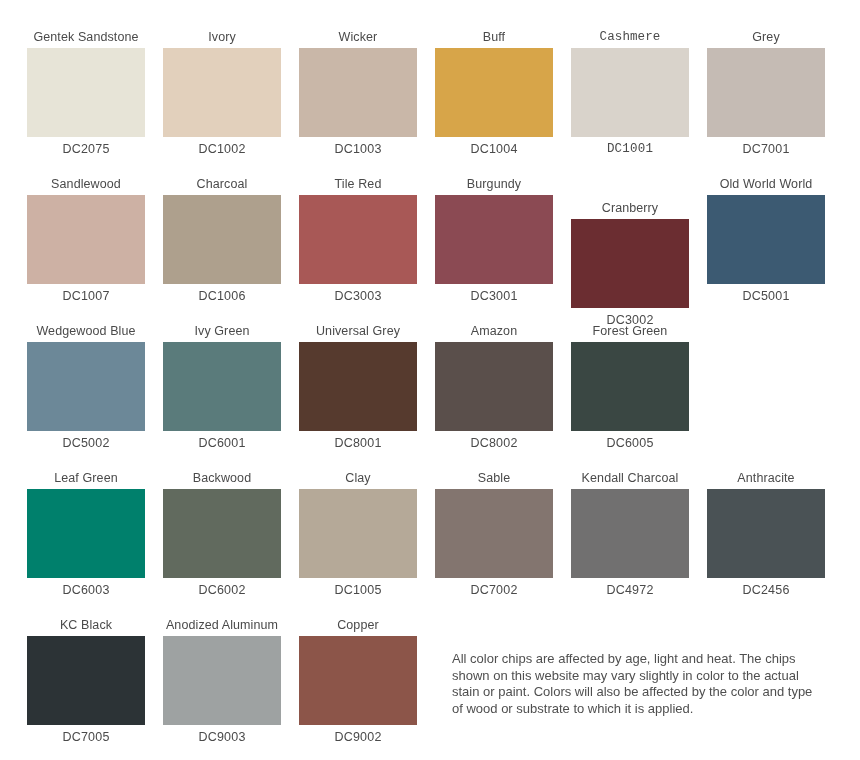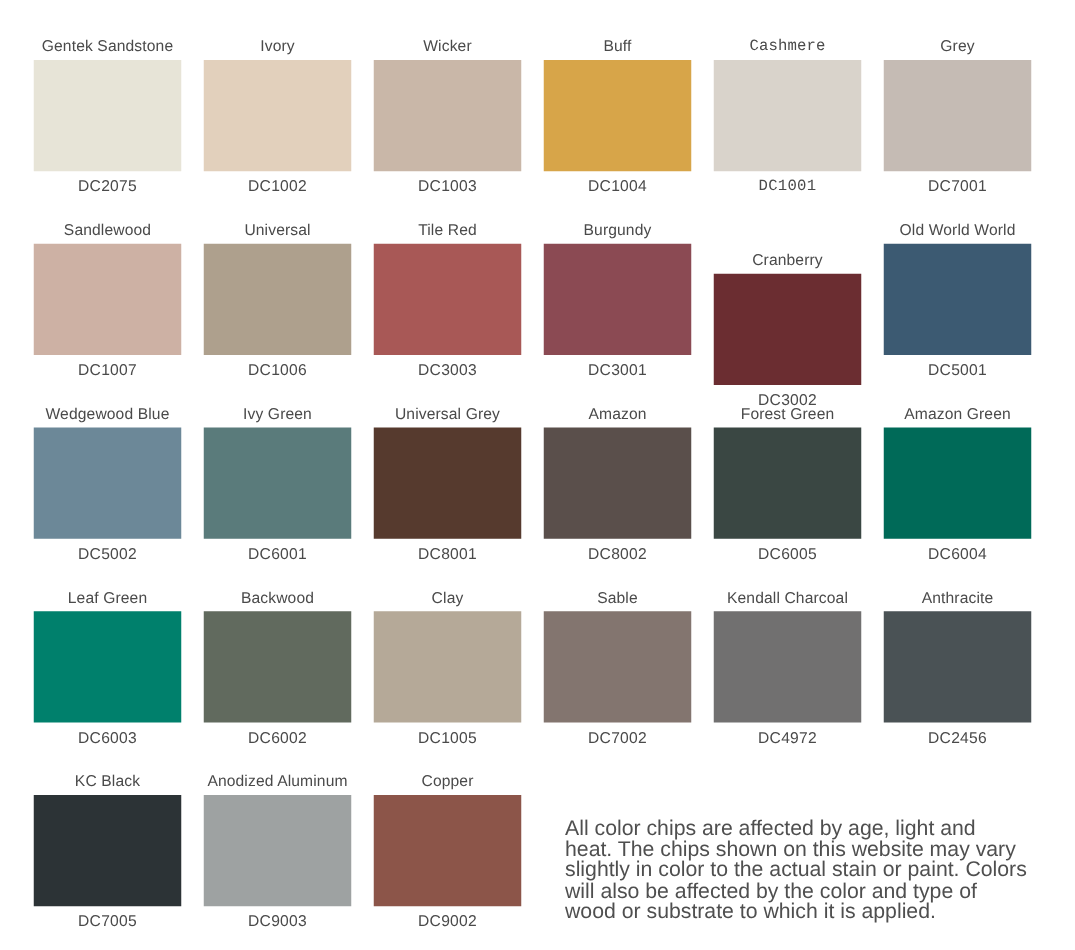--- a/index.html
+++ b/index.html
@@ -55,21 +55,21 @@
     color: #4a4a4a;
     white-space: nowrap;
     letter-spacing: 0.2px;
   }
 
   #disclaimer {
     position: absolute;
     left: 452px;
     top: 638px;
     width: 370px;
-    font-size: 17px;
+    font-size: 13px;
     line-height: 16.5px;
     color: #4f4f4f;
     text-align: left;
   }
 </style>
 </head>
 <body>
 
 <div id="swatch-grid">
     <div class="swatch-cell" style="left: 18px; top: 26px;">
@@ -101,21 +101,21 @@
       <div class="swatch-name">Grey</div>
       <div class="swatch-chip" style="width: 118px; height: 89px; background: rgb(197, 187, 180);"></div>
       <div class="swatch-code">DC7001</div>
     </div>
     <div class="swatch-cell" style="left: 18px; top: 173px;">
       <div class="swatch-name">Sandlewood</div>
       <div class="swatch-chip" style="width: 118px; height: 89px; background: rgb(205, 177, 164);"></div>
       <div class="swatch-code">DC1007</div>
     </div>
     <div class="swatch-cell" style="left: 154px; top: 173px;">
-      <div class="swatch-name">Universal</div>
+      <div class="swatch-name">Charcoal</div>
       <div class="swatch-chip" style="width: 118px; height: 89px; background: rgb(174, 160, 141);"></div>
       <div class="swatch-code">DC1006</div>
     </div>
     <div class="swatch-cell" style="left: 290px; top: 173px;">
       <div class="swatch-name">Tile Red</div>
       <div class="swatch-chip" style="width: 118px; height: 89px; background: rgb(168, 88, 86);"></div>
       <div class="swatch-code">DC3003</div>
     </div>
     <div class="swatch-cell" style="left: 426px; top: 173px;">
       <div class="swatch-name">Burgundy</div>
@@ -150,25 +150,20 @@
     <div class="swatch-cell" style="left: 426px; top: 320px;">
       <div class="swatch-name">Amazon</div>
       <div class="swatch-chip" style="width: 118px; height: 89px; background: rgb(90, 79, 75);"></div>
       <div class="swatch-code">DC8002</div>
     </div>
     <div class="swatch-cell" style="left: 562px; top: 320px;">
       <div class="swatch-name">Forest Green</div>
       <div class="swatch-chip" style="width: 118px; height: 89px; background: rgb(58, 71, 67);"></div>
       <div class="swatch-code">DC6005</div>
     </div>
-    <div class="swatch-cell" style="left: 698px; top: 320px;">
-      <div class="swatch-name">Amazon Green</div>
-      <div class="swatch-chip" style="width: 118px; height: 89px; background: rgb(0, 106, 88);"></div>
-      <div class="swatch-code">DC6004</div>
-    </div>
     <div class="swatch-cell" style="left: 18px; top: 467px;">
       <div class="swatch-name">Leaf Green</div>
       <div class="swatch-chip" style="width: 118px; height: 89px; background: rgb(0, 128, 108);"></div>
       <div class="swatch-code">DC6003</div>
     </div>
     <div class="swatch-cell" style="left: 154px; top: 467px;">
       <div class="swatch-name">Backwood</div>
       <div class="swatch-chip" style="width: 118px; height: 89px; background: rgb(97, 106, 94);"></div>
       <div class="swatch-code">DC6002</div>
     </div>

